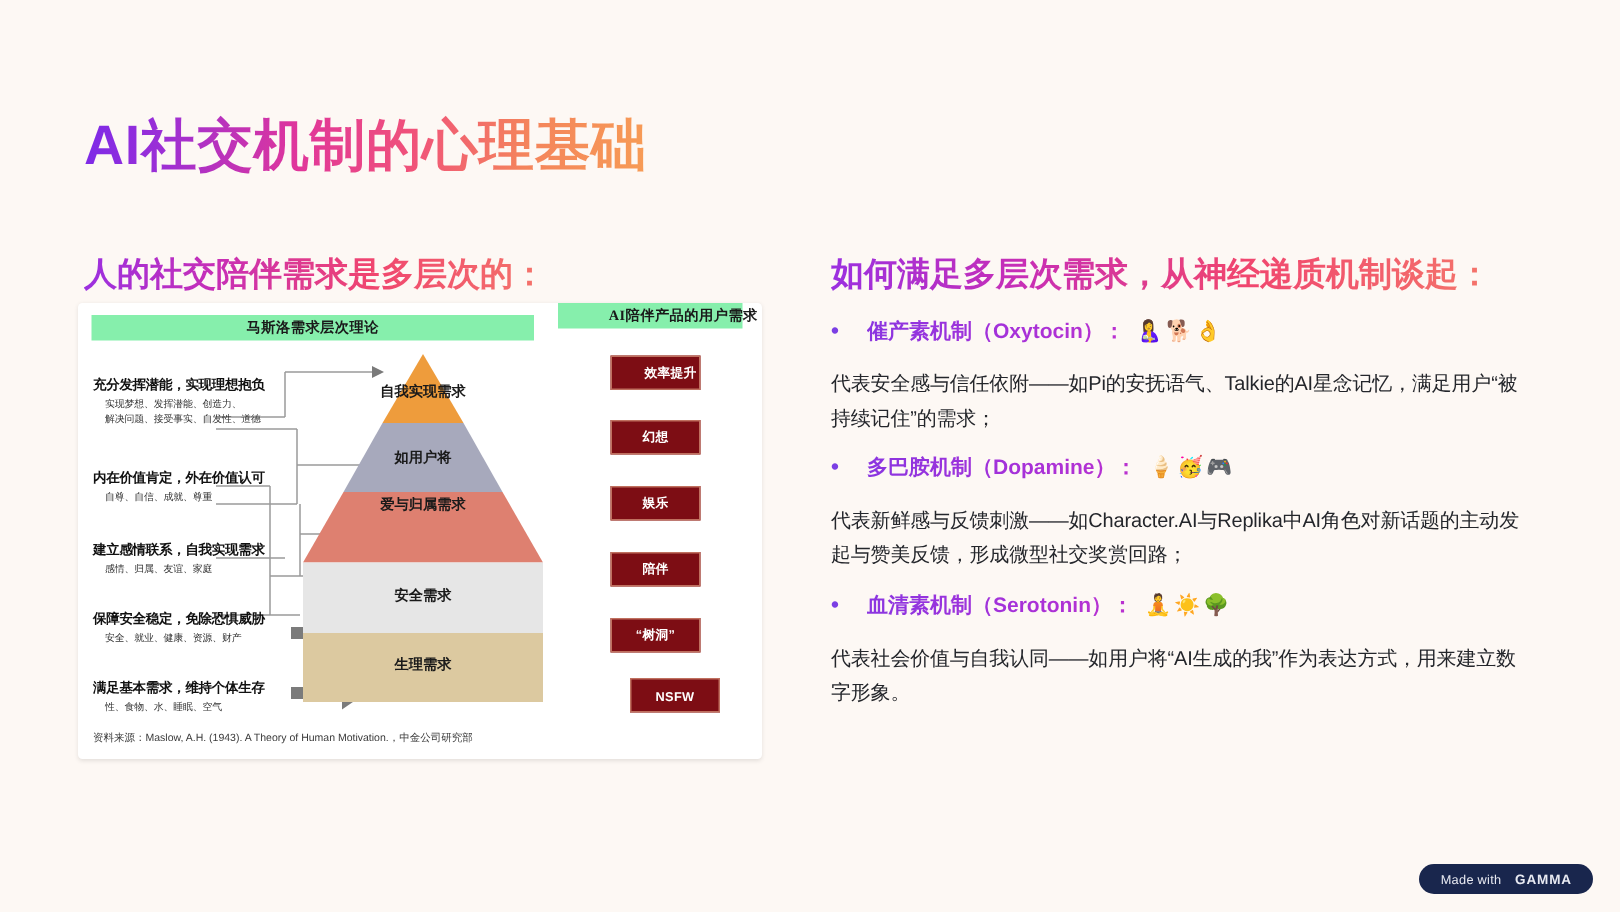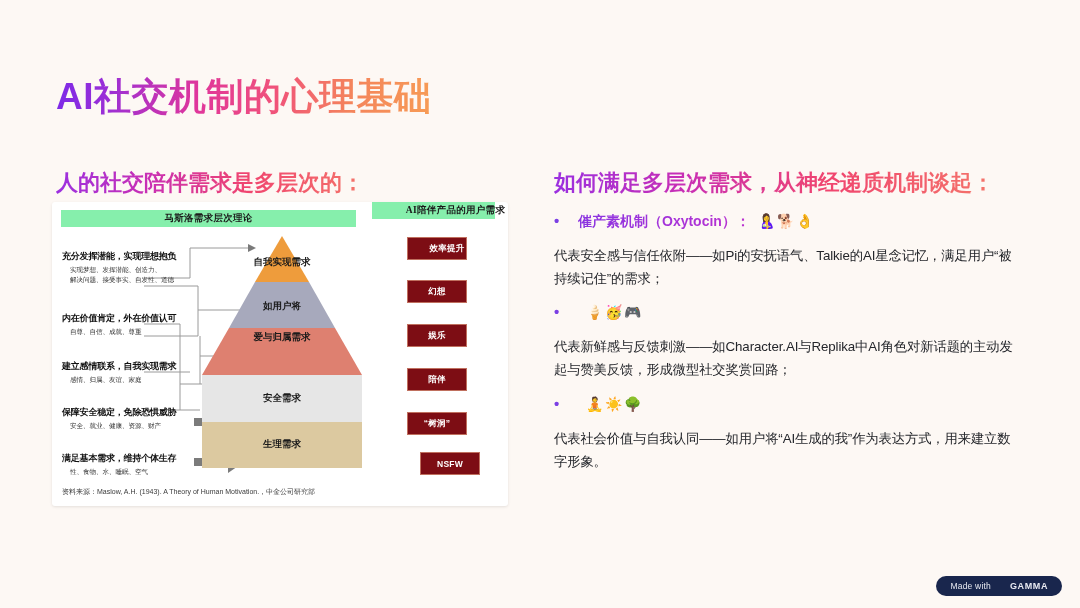--- a/index.html
+++ b/index.html
@@ -103,21 +103,21 @@
     font-size: 13.3px; color: #24262b; line-height: 1.72;
     letter-spacing: -0.1px;
   }
 
   
   .gamma {
     position: absolute; right: 18px; bottom: 12px;
     background: #19264d; color: #e8eaf2;
     border-radius: 14px; padding: 5px 14px;
     font-size: 8.5px; letter-spacing: .2px;
-    display: flex; align-items: center; gap: 19px;
+    display: flex; align-items: center; gap: 9px;
   }
   .gamma b { font-size: 9px; letter-spacing: .6px; }
 </style>
 </head>
 <body>
 
 <div class="slide">
 
   <div class="page-title">AI社交机制的心理基础</div>
 
@@ -226,26 +226,28 @@
 
   <div class="bullet-row" style="top:212px;">
     <span class="dot">•</span>
     <span class="mech">催产素机制（Oxytocin）：</span>
     <span class="emo">🤱🐕👌</span>
   </div>
   <div class="para" style="top:245px;">代表安全感与信任依附——如Pi的安抚语气、Talkie的AI星念记忆，满足用户“被持续记住”的需求；</div>
 
   <div class="bullet-row" style="top:303px;">
     <span class="dot">•</span>
+    <span class="mech">多巴胺机制（Dopamine）：</span>
     <span class="emo">🍦🥳🎮</span>
   </div>
   <div class="para" style="top:336px;">代表新鲜感与反馈刺激——如Character.AI与Replika中AI角色对新话题的主动发起与赞美反馈，形成微型社交奖赏回路；</div>
 
   <div class="bullet-row" style="top:395px;">
     <span class="dot">•</span>
+    <span class="mech">血清素机制（Serotonin）：</span>
     <span class="emo">🧘☀️🌳</span>
   </div>
   <div class="para" style="top:428px;">代表社会价值与自我认同——如用户将“AI生成的我”作为表达方式，用来建立数字形象。</div>
 
   <div class="gamma">
     <span>Made with </span>
       <b>GAMMA</b>
   </div>
 
 </div>

